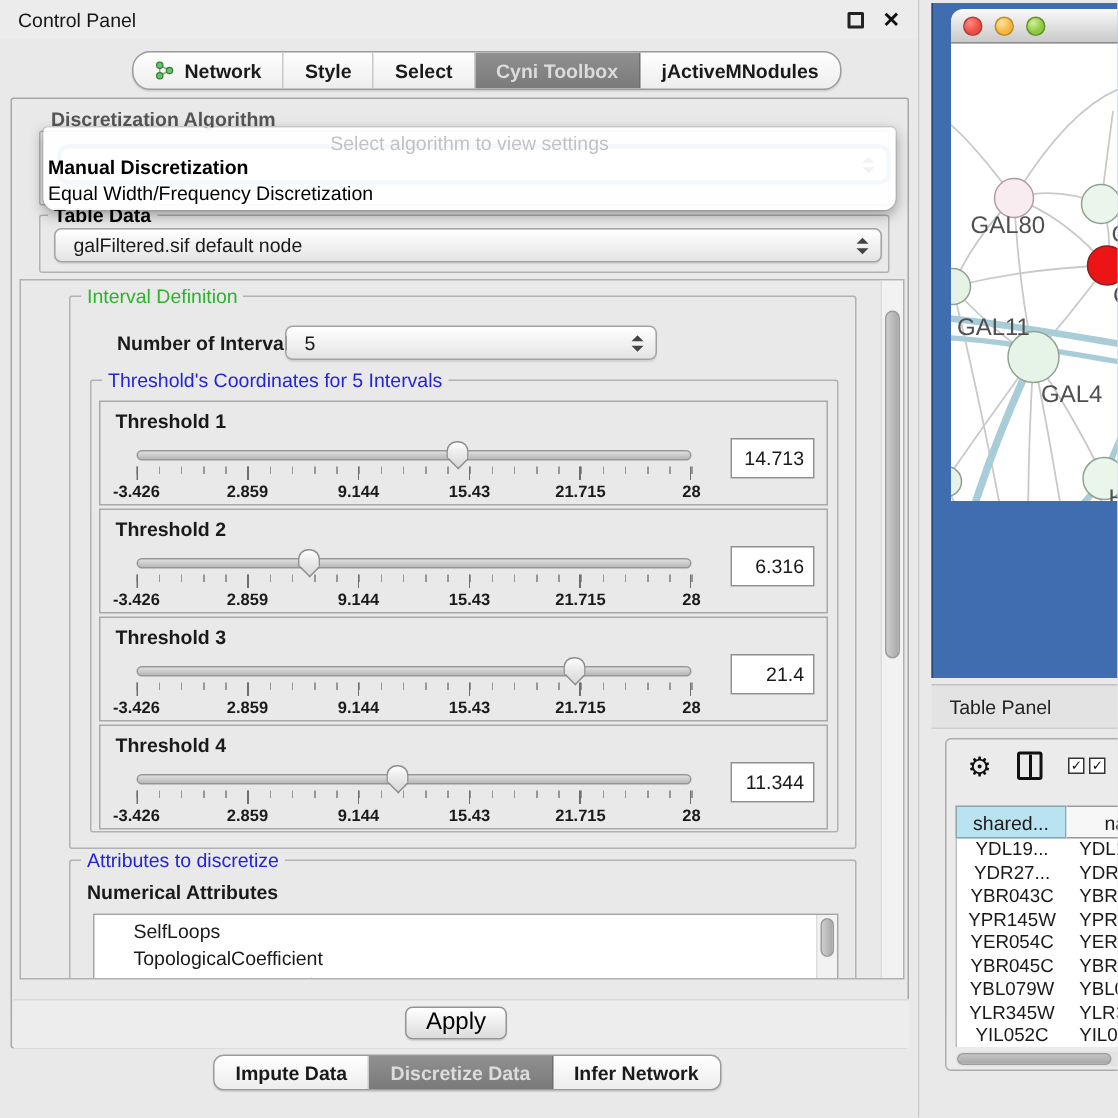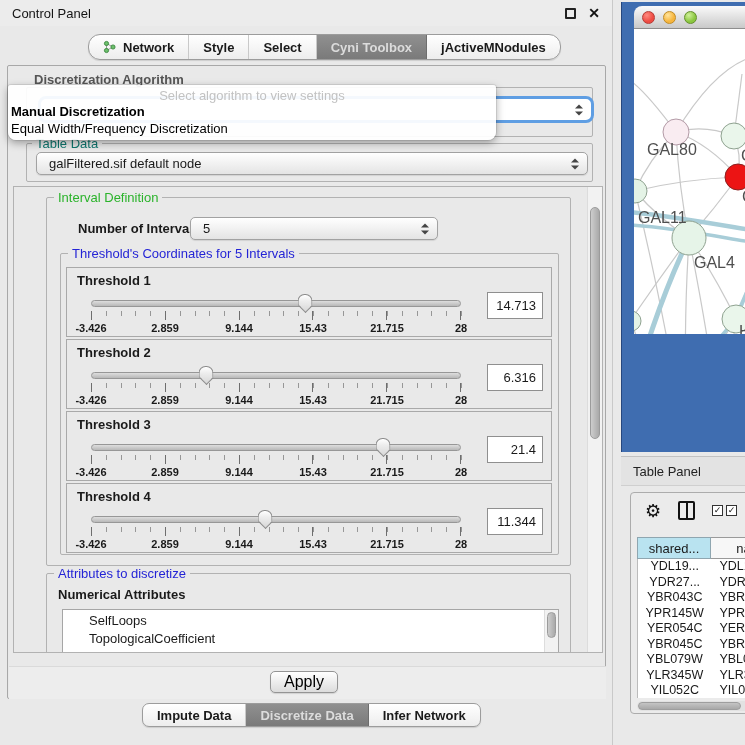--- a/index.html
+++ b/index.html
@@ -28,35 +28,35 @@
   .gt-green { color:#2bb32b; }
   .gt-blue { color:#2424d6; }
   .gt-plain { color:#555; font-weight:700; }
 
   
   .algo-group { left:18px; top:21px; width:567px; height:50px; }
   .algo-title { left:22px; top:6px; }
   .algo-combo { position:absolute; left:30px; top:30px; width:556px; height:27px; background:#fff; border:3px solid #5f9ee3; border-radius:8px; }
 
   
-  .overlay { position:absolute; left:0; top:19px; width:488px; height:55px; background:rgba(255,255,255,0.93); border-radius:3px 3px 8px 8px; box-shadow:0 3px 9px rgba(0,0,0,0.35), 0 0 0 1px rgba(0,0,0,0.08); z-index:6;text-decoration:underline; }
+  .overlay { position:absolute; left:21px; top:19px; width:568px; height:55px; background:rgba(255,255,255,0.93); border-radius:3px 3px 8px 8px; box-shadow:0 3px 9px rgba(0,0,0,0.35), 0 0 0 1px rgba(0,0,0,0.08); z-index:6;text-decoration:underline; }
   .overlay-hint { position:absolute; left:0; right:0; top:3px; text-align:center; font-size:13px; color:#c2c2c2; }
   .overlay-opt { position:absolute; left:3px; font-size:13px; color:#000; cursor:pointer; }
   .overlay-opt.bold { top:19px; font-weight:700; }
   .overlay-opt.plain { top:36px; }
 
   
   .combo { position:absolute; height:23px; border:1px solid #a2a2a2; border-radius:5px; background:linear-gradient(#ffffff,#e4e4e4); display:flex; align-items:center; padding-left:12px; font-size:13px; cursor:pointer; box-shadow:0 1px 1px rgba(0,0,0,0.1); }
   .combo-arrows { position:absolute; right:8px; top:50%; transform:translateY(-50%); display:flex; flex-direction:column; gap:3px; }
   .combo-arrows i { display:block; width:0; height:0; border-left:4px solid transparent; border-right:4px solid transparent; }
   .combo-arrows i.up { border-bottom:4px solid #444; }
   .combo-arrows i.dn { border-top:4px solid #444; }
 
   .tabledata-group { left:18px; top:77px; width:567px; height:39px; }
-  .tabledata-title { left:24px; top:70px; font-weight:400; color:#0f766e; }
+  .tabledata-title { left:24px; top:70px; font-weight:700; color:#000000; }
   .tabledata-combo { left:28px; top:86px; width:552px; }
 
   
   .scrollpane { position:absolute; left:5px; top:120px; width:590px; height:467px; border:1px solid #b2b2b2; background:#e9e9e9; overflow:hidden; }
   .vscrollbar { position:absolute; right:0; top:0; bottom:0; width:15px; background:#f2f2f2; border-left:1px solid #dcdcdc; }
   .vthumb { position:absolute; left:2px; top:20px; width:10px; height:232px; border-radius:6px; background:linear-gradient(90deg,#cdcdcd,#a9a9a9); border:1px solid #9b9b9b; }
 
   .interval-group { left:32px; top:10px; width:525px; height:369px; }
   .interval-title { left:40px; top:3px; }
   .noi-label { position:absolute; left:64px; top:34px; font-size:13px; font-weight:700; }

